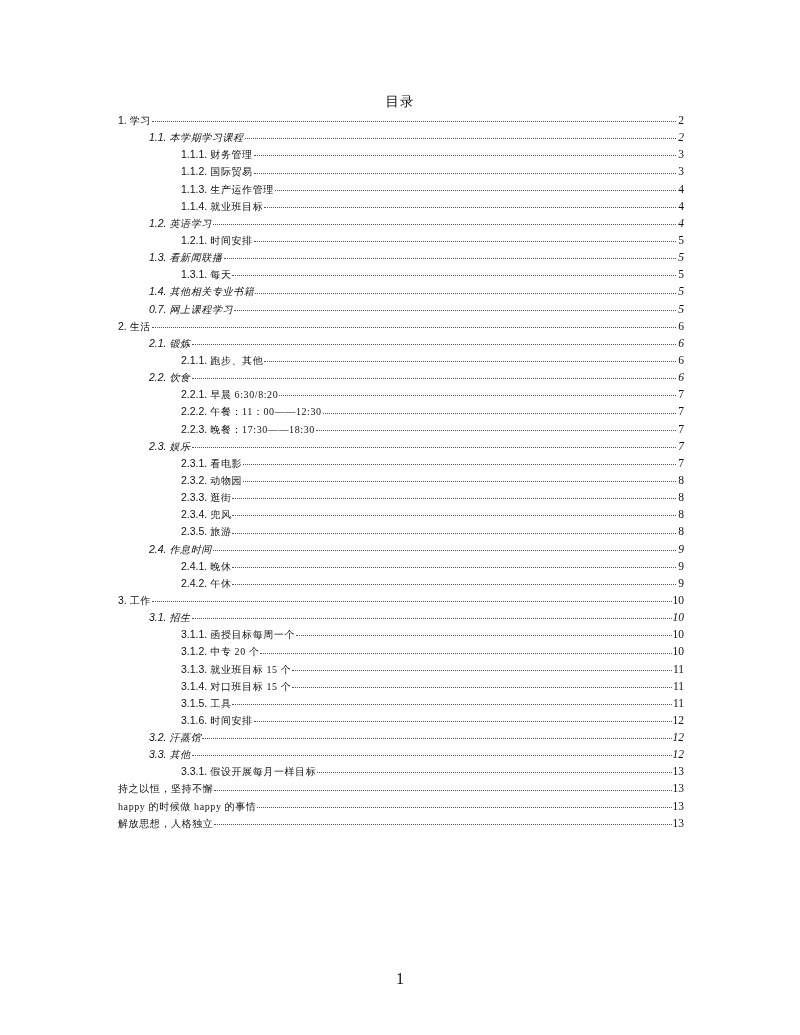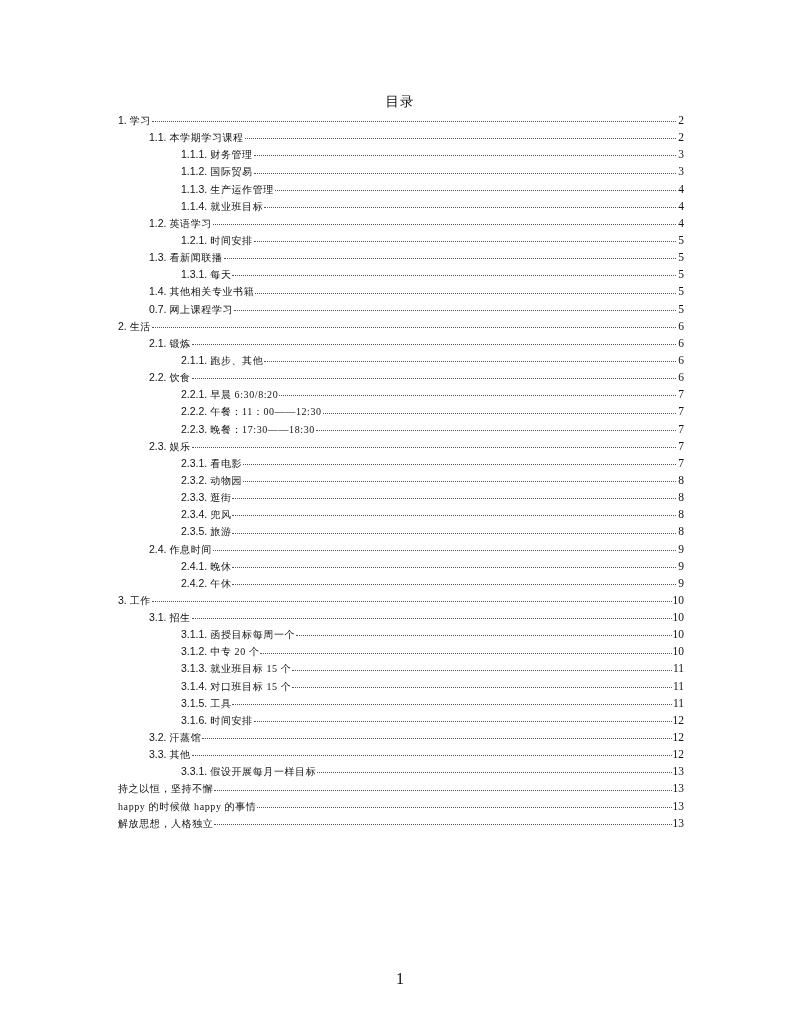--- a/index.html
+++ b/index.html
@@ -5,22 +5,22 @@
   html, body { margin: 0; padding: 0; background: #ffffff; }
   body { width: 800px; height: 1035px; position: relative; overflow: hidden;
          font-family: "Liberation Serif", "DejaVu Serif", serif; color: #111; }
   .page { position: absolute; left: 0; top: 0; width: 800px; height: 1035px; background: #fff; }
   .toc-title { position: absolute; top: 93px; left: 0; width: 800px; text-align: center;
                font-size: 13.5px; letter-spacing: 1px; }
   .toc { position: absolute; top: 112px; left: 118px; width: 566px; }
   .row { display: flex; align-items: baseline; height: 17.15px; line-height: 17.15px;
          font-size: 11px; white-space: nowrap; cursor: pointer; }
   .row.l1 { padding-left: 0; }
-  .row.l2 { padding-left: 31px; }
-  .row.l3 { padding-left: 63px; align-items: flex-end; }
+  .row.l2 { padding-left: 31px; font-style: italic; }
+  .row.l3 { padding-left: 63px; }
   .num { font-family: "Liberation Sans", "DejaVu Sans", sans-serif; font-size: 10.5px; margin-right: 3px; }
   .txt { font-size: 10px; letter-spacing: 0.6px; }
   .dots { flex: 1; overflow: hidden; margin: 0 1px; position: relative; top: -3px;
           border-bottom: 1px dotted #555; height: 1px; align-self: flex-end; margin-bottom: 4px; }
   .pg { font-size: 11.5px; min-width: 7px; text-align: right; }
   .page-number { position: absolute; top: 970px; left: 0; width: 800px; text-align: center; font-size: 16px; }
 </style>
 </head>
 <body>
 

